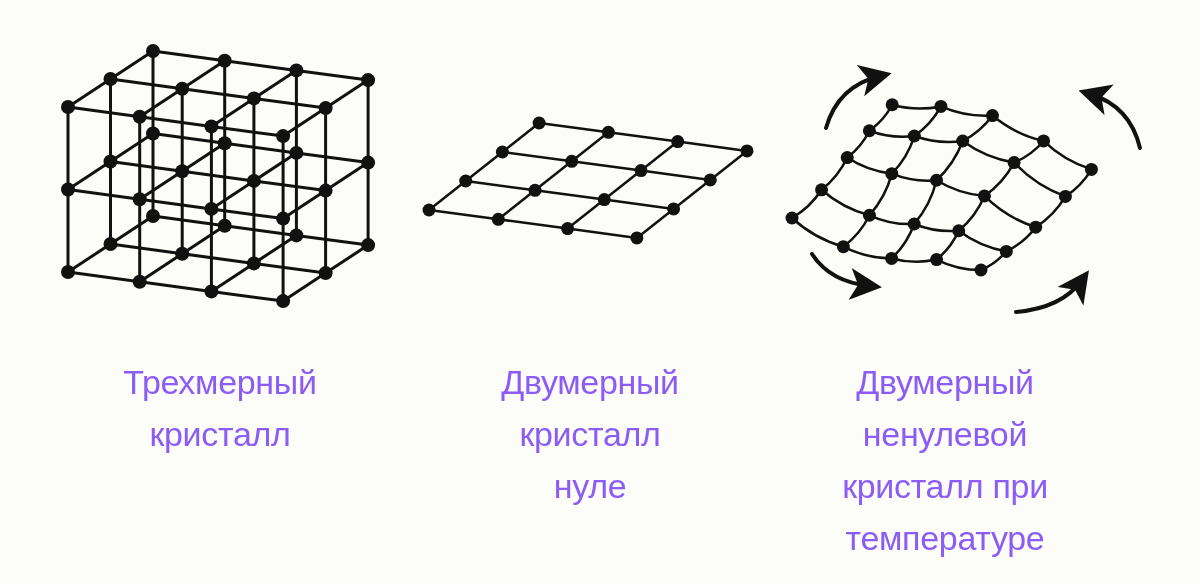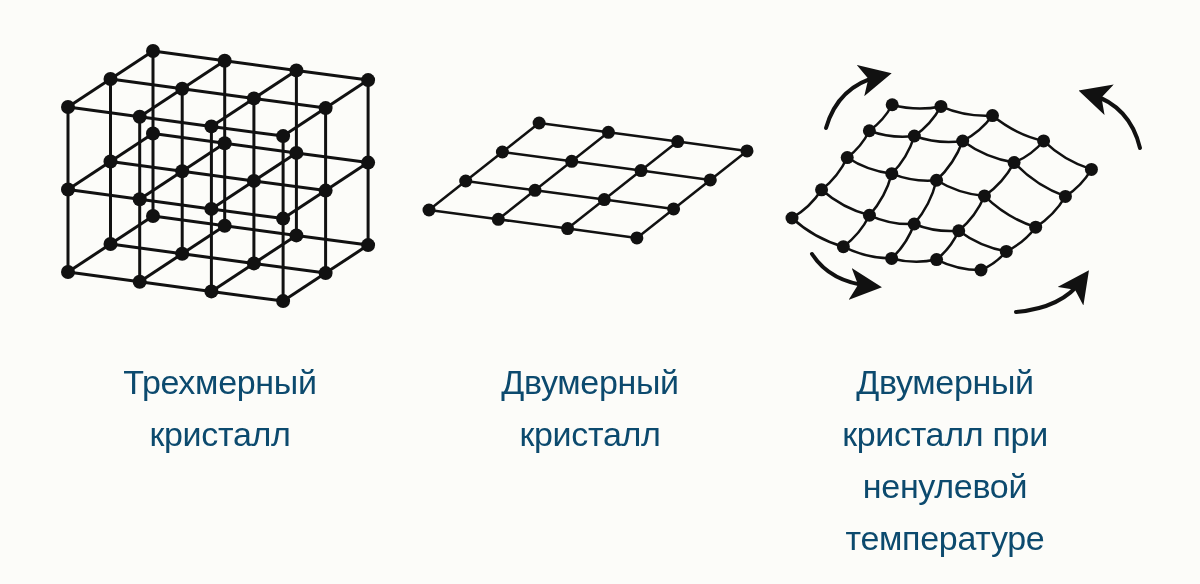--- a/index.html
+++ b/index.html
@@ -1,18 +1,18 @@
 <!DOCTYPE html>
 <html><head>
 <meta charset="utf-8">
 <style>
   html, body { margin:0; padding:0; }
   body { width:1200px; height:584px; background:#fcfcf9; position:relative; overflow:hidden; font-family:"Liberation Sans","DejaVu Sans",sans-serif; }
   svg.diagram { position:absolute; left:0; top:0; }
-  .caption { position:absolute; text-align:center; color:#0c4a6e; font-size:34px; line-height:52px; letter-spacing:-0.3px; }
+  .caption { position:absolute; text-align:center; color:#8b5cf6; font-size:34px; line-height:52px; letter-spacing:-0.3px; }
   .caption div { white-space:nowrap; }
 </style>
 </head>
 <body>
 
 <svg class="diagram" width="1200" height="584" viewBox="0 0 1200 584">
   <defs>
     <marker id="arrowhead" markerWidth="8" markerHeight="8" refX="5" refY="4" orient="auto" markerUnits="strokeWidth">
       <path d="M0,0 L8,4 L0,8 L2,4 Z" fill="#111"></path>
     </marker>
@@ -248,20 +248,21 @@
 </svg>
 
 <div class="caption" style="left:80px; top:356px; width:280px;">
   <div>Трехмерный</div>
   <div>кристалл</div>
 </div>
 
 <div class="caption" style="left:440px; top:356px; width:300px;">
   <div>Двумерный</div>
   <div>кристалл</div>
+  <div>нуле</div>
 </div>
 
 <div class="caption" style="left:800px; top:356px; width:290px;">
   <div>Двумерный</div>
+  <div>ненулевой</div>
   <div>кристалл при</div>
-  <div>ненулевой</div>
   <div>температуре</div>
 </div>
 
 </body></html>

